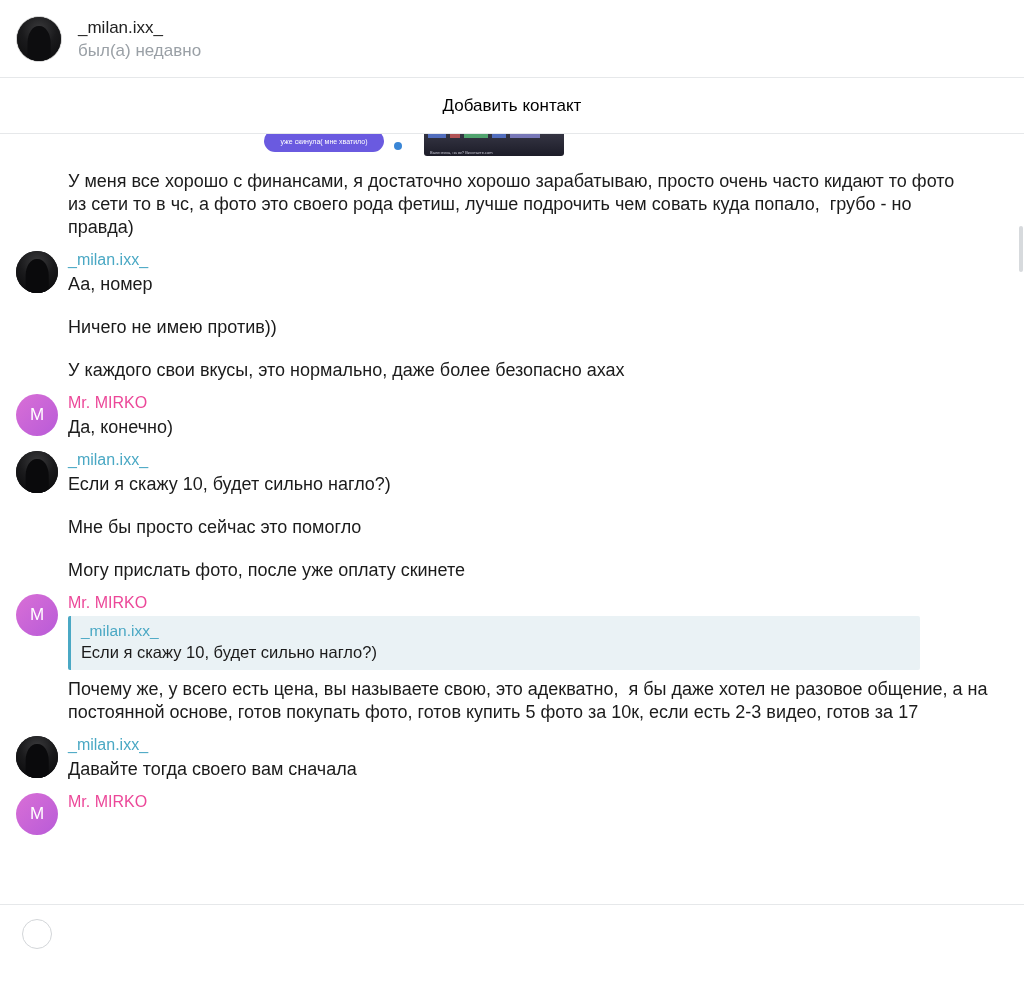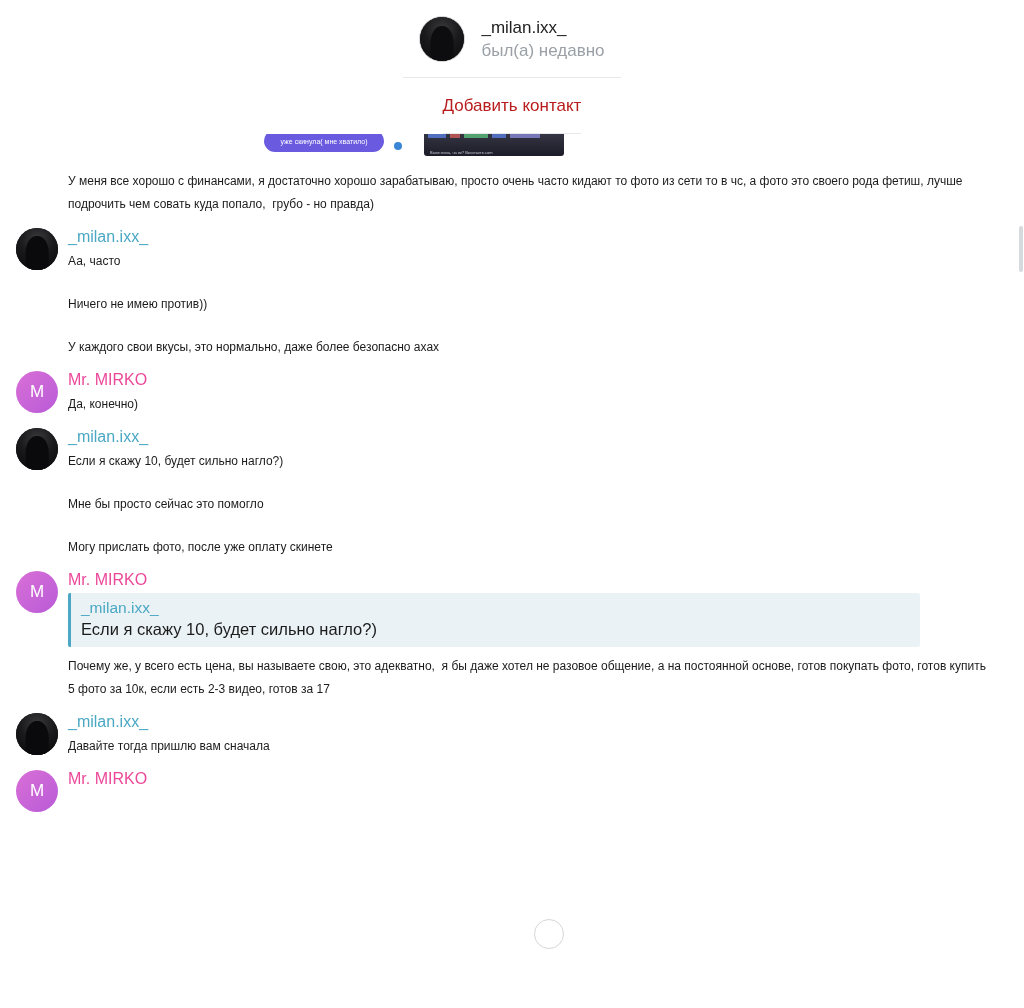--- a/index.html
+++ b/index.html
@@ -13,21 +13,20 @@
     color: #000000;
     overflow: hidden;
   }
   .app {
     width: 1024px;
     height: 938px;
     position: relative;
     background: #ffffff;
     display: flex;
     flex-direction: column;
-    align-items: center;
   }
 
   
   .header {
     height: 78px;
     flex: 0 0 78px;
     display: flex;
     align-items: center;
     padding: 0 16px;
     border-bottom: 1px solid #e6e8ea;
@@ -82,21 +81,21 @@
   .addbar {
     height: 56px;
     flex: 0 0 56px;
     display: flex;
     align-items: center;
     justify-content: center;
     border-bottom: 1px solid #e6e8ea;
     background: #ffffff;
   }
   .addbar-link {
-    color: #b91c1c;
+    color: #000000;
     font-size: 17px;
     cursor: pointer;
   }
 
   
   .messages {
     flex: 1 1 auto;
     position: relative;
     overflow: hidden;
     padding: 0 16px 0 16px;
@@ -210,21 +209,21 @@
     padding-right: 20px;
   }
   .msg-author {
     font-size: 16px;
     line-height: 22px;
     margin-bottom: 2px;
   }
   .author-blue { color: #4aa8c4; }
   .author-pink { color: #ec4899; }
   .msg-text {
-    font-size: 12px;
+    font-size: 18px;
     line-height: 23px;
     color: #1b1b1b;
     margin: 0 0 0 0;
     white-space: pre-wrap;
   }
   .msg-text + .msg-text { margin-top: 20px; }
 
   .orphan-block {
     margin-left: 52px;
     padding-right: 40px;
@@ -312,21 +311,21 @@
     <div class="orphan-block">
       <p class="msg-text">У меня все хорошо с финансами, я достаточно хорошо зарабатываю, просто очень часто кидают то фото из сети то в чс, а фото это своего рода фетиш, лучше подрочить чем совать куда попало,  грубо - но правда)</p>
     </div>
 
     <div class="msg-group">
       <div class="msg-avatar-col">
         <div class="msg-avatar dark"></div>
       </div>
       <div class="msg-body">
         <div class="msg-author author-blue">_milan.ixx_</div>
-        <p class="msg-text">Аа, часто</p>
+        <p class="msg-text">Аа, номер</p>
         <p class="msg-text">Ничего не имею против))</p>
         <p class="msg-text">У каждого свои вкусы, это нормально, даже более безопасно ахах</p>
       </div>
     </div>
 
     <div class="msg-group">
       <div class="msg-avatar-col">
         <div class="msg-avatar letter">M</div>
       </div>
       <div class="msg-body">
@@ -360,21 +359,21 @@
         <p class="msg-text" style="margin-top:8px;">Почему же, у всего есть цена, вы называете свою, это адекватно,  я бы даже хотел не разовое общение, а на постоянной основе, готов покупать фото, готов купить 5 фото за 10к, если есть 2-3 видео, готов за 17</p>
       </div>
     </div>
 
     <div class="msg-group">
       <div class="msg-avatar-col">
         <div class="msg-avatar dark"></div>
       </div>
       <div class="msg-body">
         <div class="msg-author author-blue">_milan.ixx_</div>
-        <p class="msg-text">Давайте тогда пришлю вам сначала</p>
+        <p class="msg-text">Давайте тогда своего вам сначала</p>
       </div>
     </div>
 
     <div class="msg-group">
       <div class="msg-avatar-col">
         <div class="msg-avatar letter">M</div>
       </div>
       <div class="msg-body">
         <div class="msg-author author-pink">Mr. MIRKO</div>
       </div>

